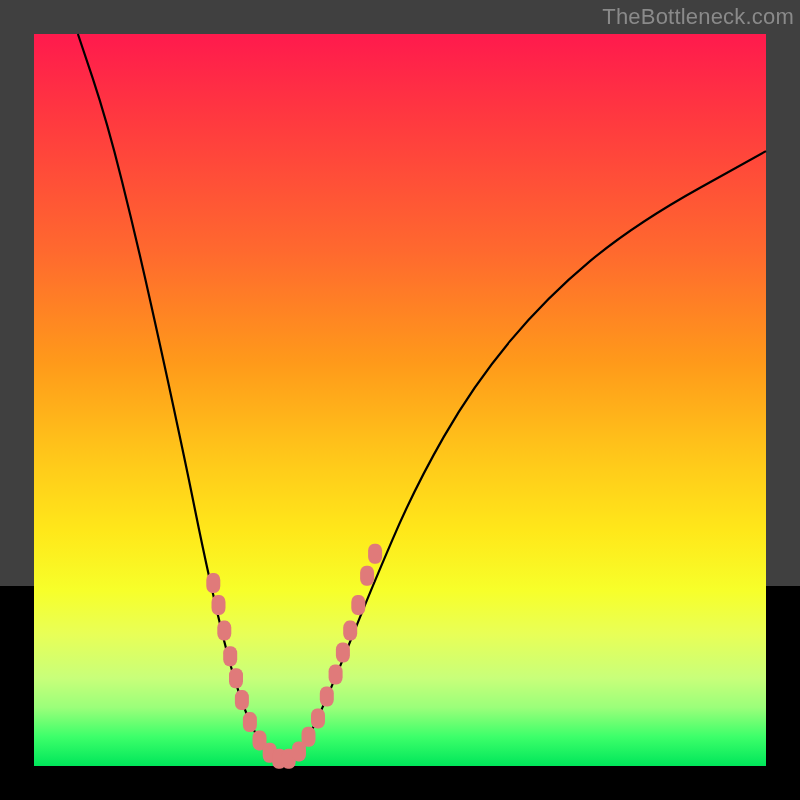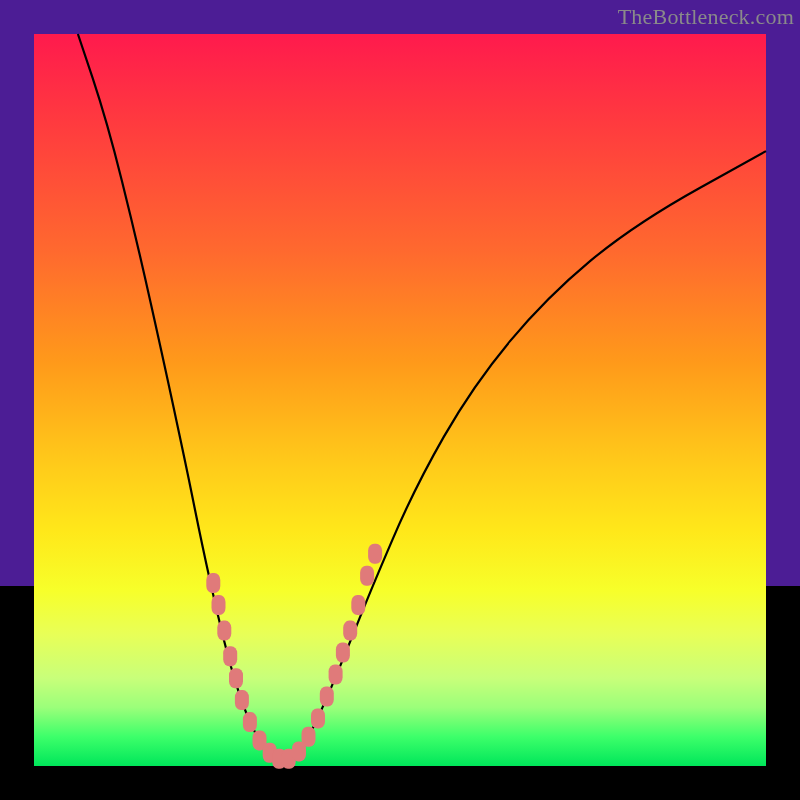--- a/index.html
+++ b/index.html
@@ -8,22 +8,21 @@
     width: 800px;
     height: 800px;
     overflow: hidden;
     background: #000;
     font-family: Arial, Helvetica, sans-serif;
   }
   .stage {
     position: relative;
     width: 800px;
     height: 586px;
-    background: #4c1d95;
-    font-family: Liberation Serif, serif;
+    background: #404040;
   }
   .plot-area {
     position: absolute;
     left: 34px;
     top: 34px;
     width: 732px;
     height: 732px;
     
     background:
       linear-gradient(

